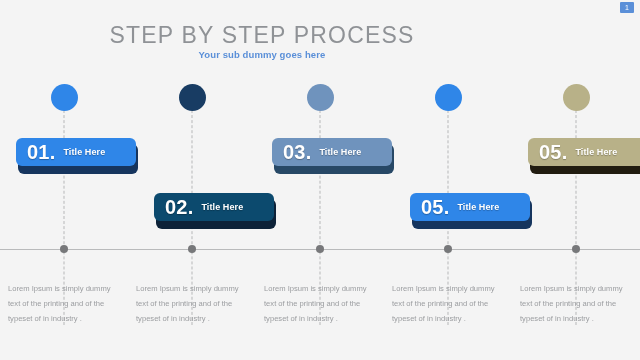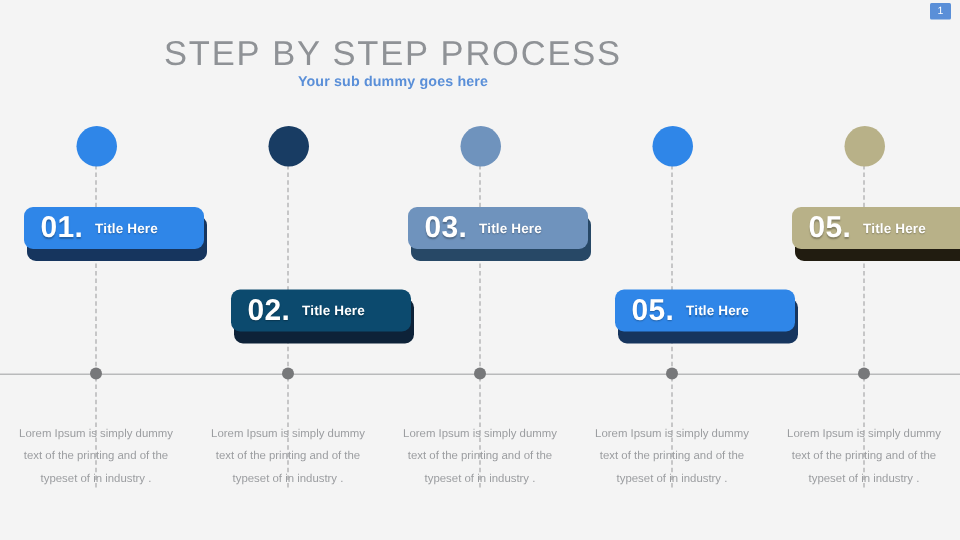--- a/index.html
+++ b/index.html
@@ -164,21 +164,21 @@
     letter-spacing: 0.1px;
     text-shadow: 0 1px 1px rgba(0,0,0,0.28);
   }
 
   
   .desc {
     position: absolute;
     left: 8px;
     top: 281px;
     width: 112px;
-    text-align: center;
+    text-align: left;
     font-size: 7.6px;
     line-height: 15px;
     color: #9b9da0;
   }
 </style>
 </head>
 <body>
 
 <div id="slide" style="background: rgb(244, 244, 244);">
 

